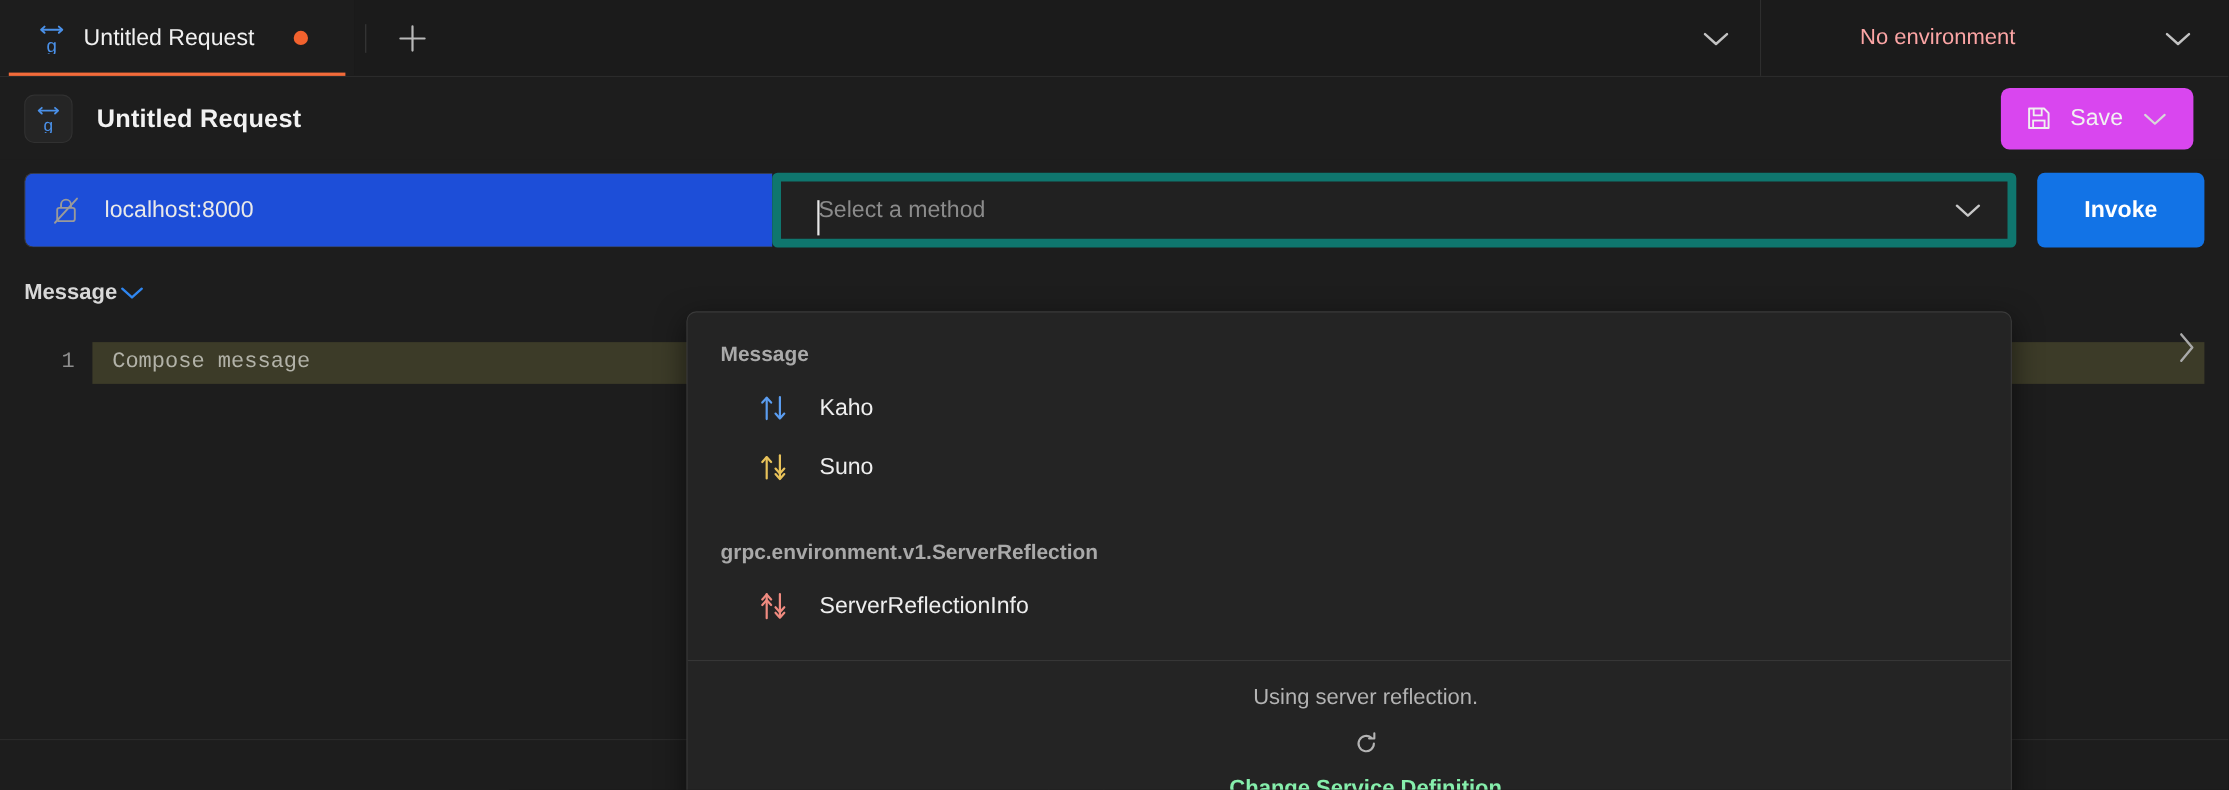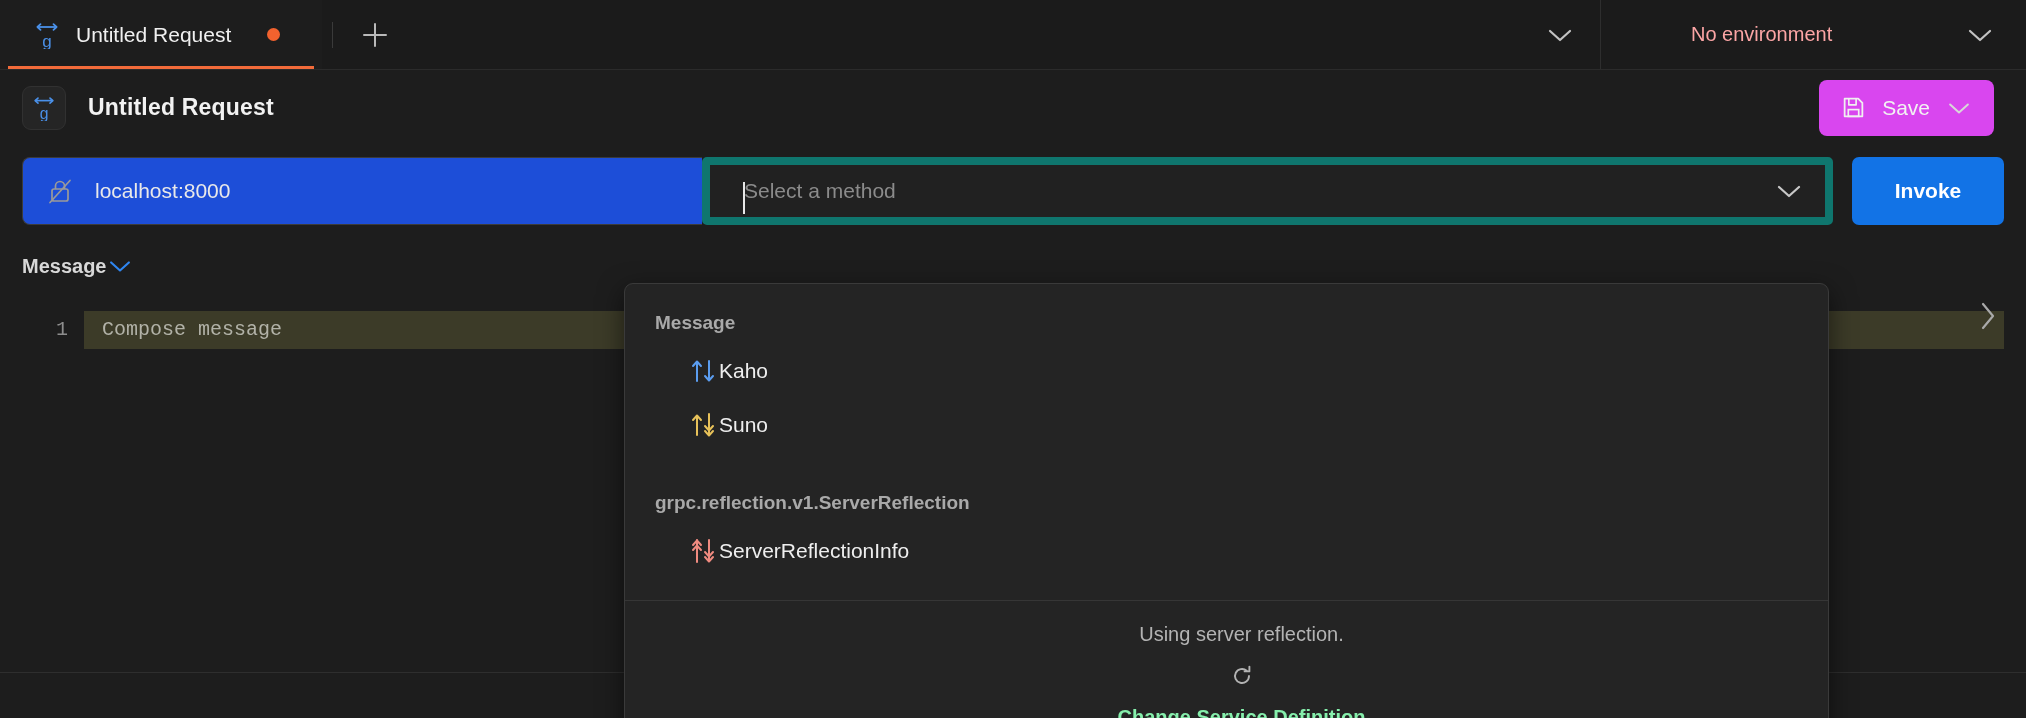--- a/index.html
+++ b/index.html
@@ -279,20 +279,21 @@
   }
   .dd-group-label {
     font-size: 19px;
     font-weight: bold;
     color: #a9a9a9;
     padding: 28px 0 10px 30px;
   }
   .dd-item {
     display: flex;
     align-items: center;
+    gap: 26px;
     padding: 11px 0 11px 62px;
     cursor: pointer;
   }
   .dd-item-label {
     font-size: 21px;
     color: #eeeeee;
   }
   .dd-footer {
     margin-top: 22px;
     border-top: 1px solid #363636;
@@ -491,21 +492,21 @@
           <path d="M22 5 V26" stroke="#e8c25a" stroke-width="2" stroke-linecap="round"></path>
           <path d="M18 17 L22 21.5 L26 17" stroke="#e8c25a" stroke-width="2" fill="none" stroke-linecap="round" stroke-linejoin="round"></path>
           <path d="M18 22 L22 26.5 L26 22" stroke="#e8c25a" stroke-width="2" fill="none" stroke-linecap="round" stroke-linejoin="round"></path>
         </svg>
       </span>
       <span class="dd-item-label">Suno</span>
     </div>
 
     <div class="dd-spacer-small"></div>
 
-    <div class="dd-group-label">grpc.reflection.v1.ServerReflection</div>
+    <div class="dd-group-label">grpc.environment.v1.ServerReflection</div>
 
     <div class="dd-item">
       <span>
         <svg width="32" height="32" viewBox="0 0 32 32">
           <path d="M10 27 V5" stroke="#f08b80" stroke-width="2" stroke-linecap="round"></path>
           <path d="M6 10 L10 5.5 L14 10" stroke="#f08b80" stroke-width="2" fill="none" stroke-linecap="round" stroke-linejoin="round"></path>
           <path d="M6 15 L10 10.5 L14 15" stroke="#f08b80" stroke-width="2" fill="none" stroke-linecap="round" stroke-linejoin="round"></path>
           <path d="M22 5 V26" stroke="#f08b80" stroke-width="2" stroke-linecap="round"></path>
           <path d="M18 17 L22 21.5 L26 17" stroke="#f08b80" stroke-width="2" fill="none" stroke-linecap="round" stroke-linejoin="round"></path>
           <path d="M18 22 L22 26.5 L26 22" stroke="#f08b80" stroke-width="2" fill="none" stroke-linecap="round" stroke-linejoin="round"></path>

